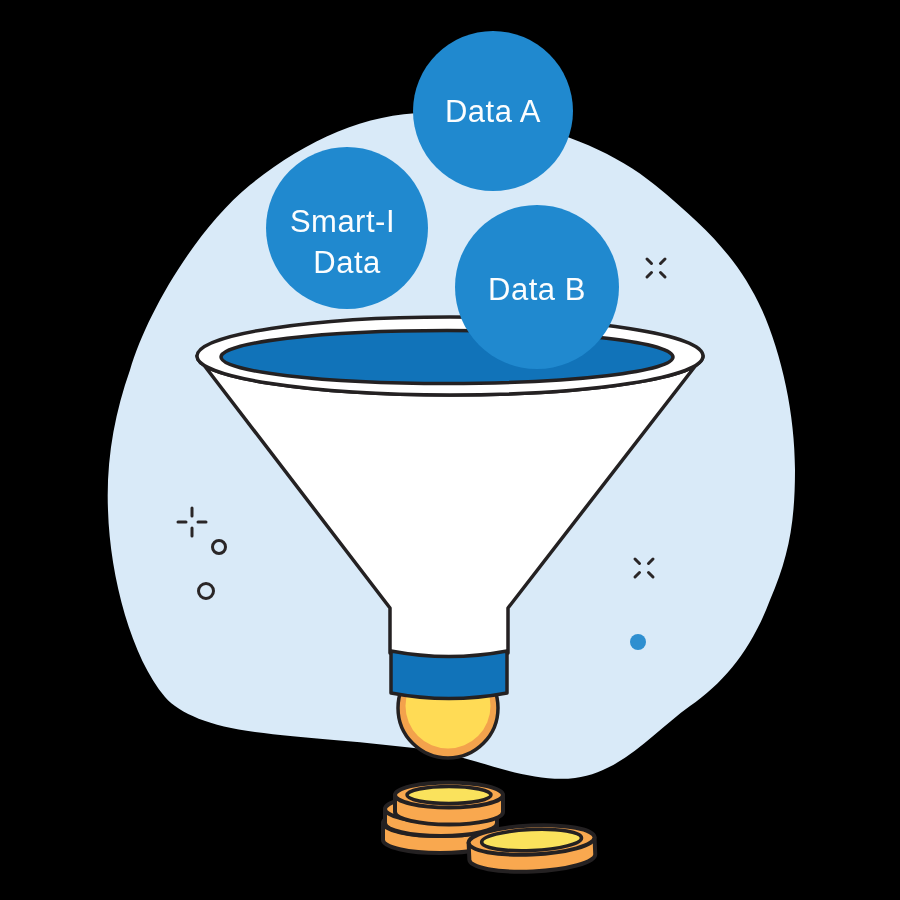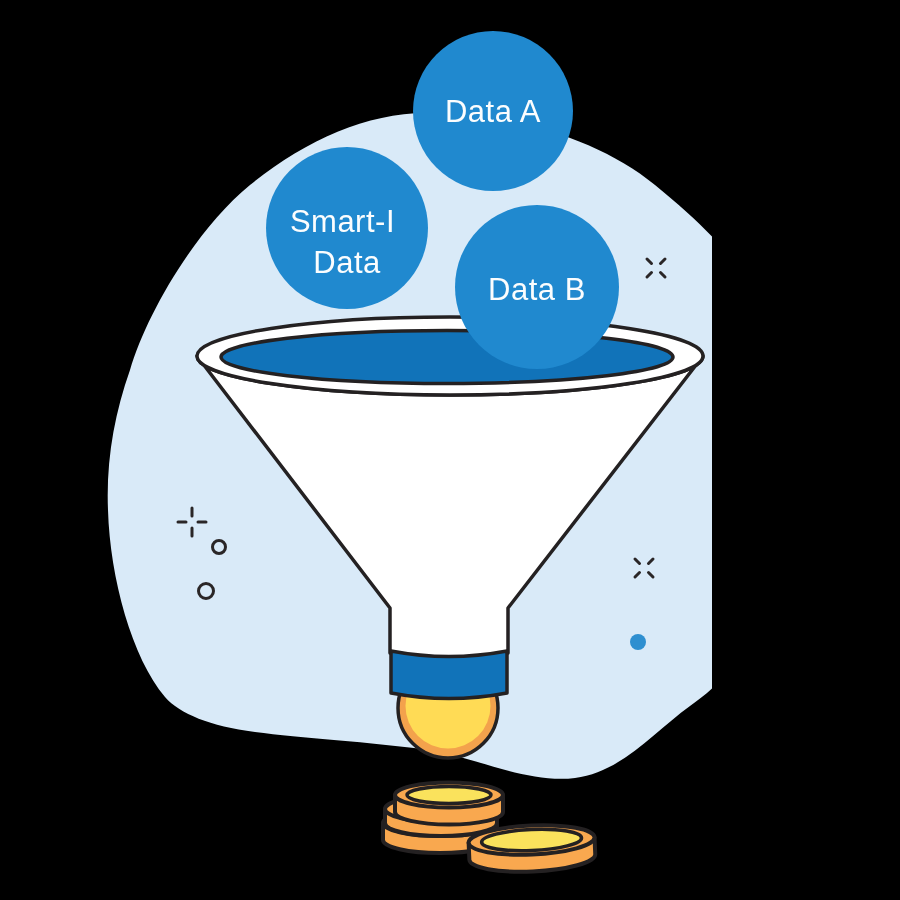--- a/index.html
+++ b/index.html
@@ -3,21 +3,21 @@
 <meta charset="utf-8">
 <style>
   html, body {
     margin: 0;
     padding: 0;
     background: #000000;
     font-family: "Liberation Sans", sans-serif;
   }
   .stage {
     position: relative;
-    width: 712px;
+    width: 900px;
     height: 900px;
     background: #000000;
     overflow: hidden;
   }
   svg { display: block; }
   .bubble-label {
     font-family: "Liberation Sans", sans-serif;
     font-size: 31px;
     letter-spacing: 0.5px;
     fill: #FBFDFE;

